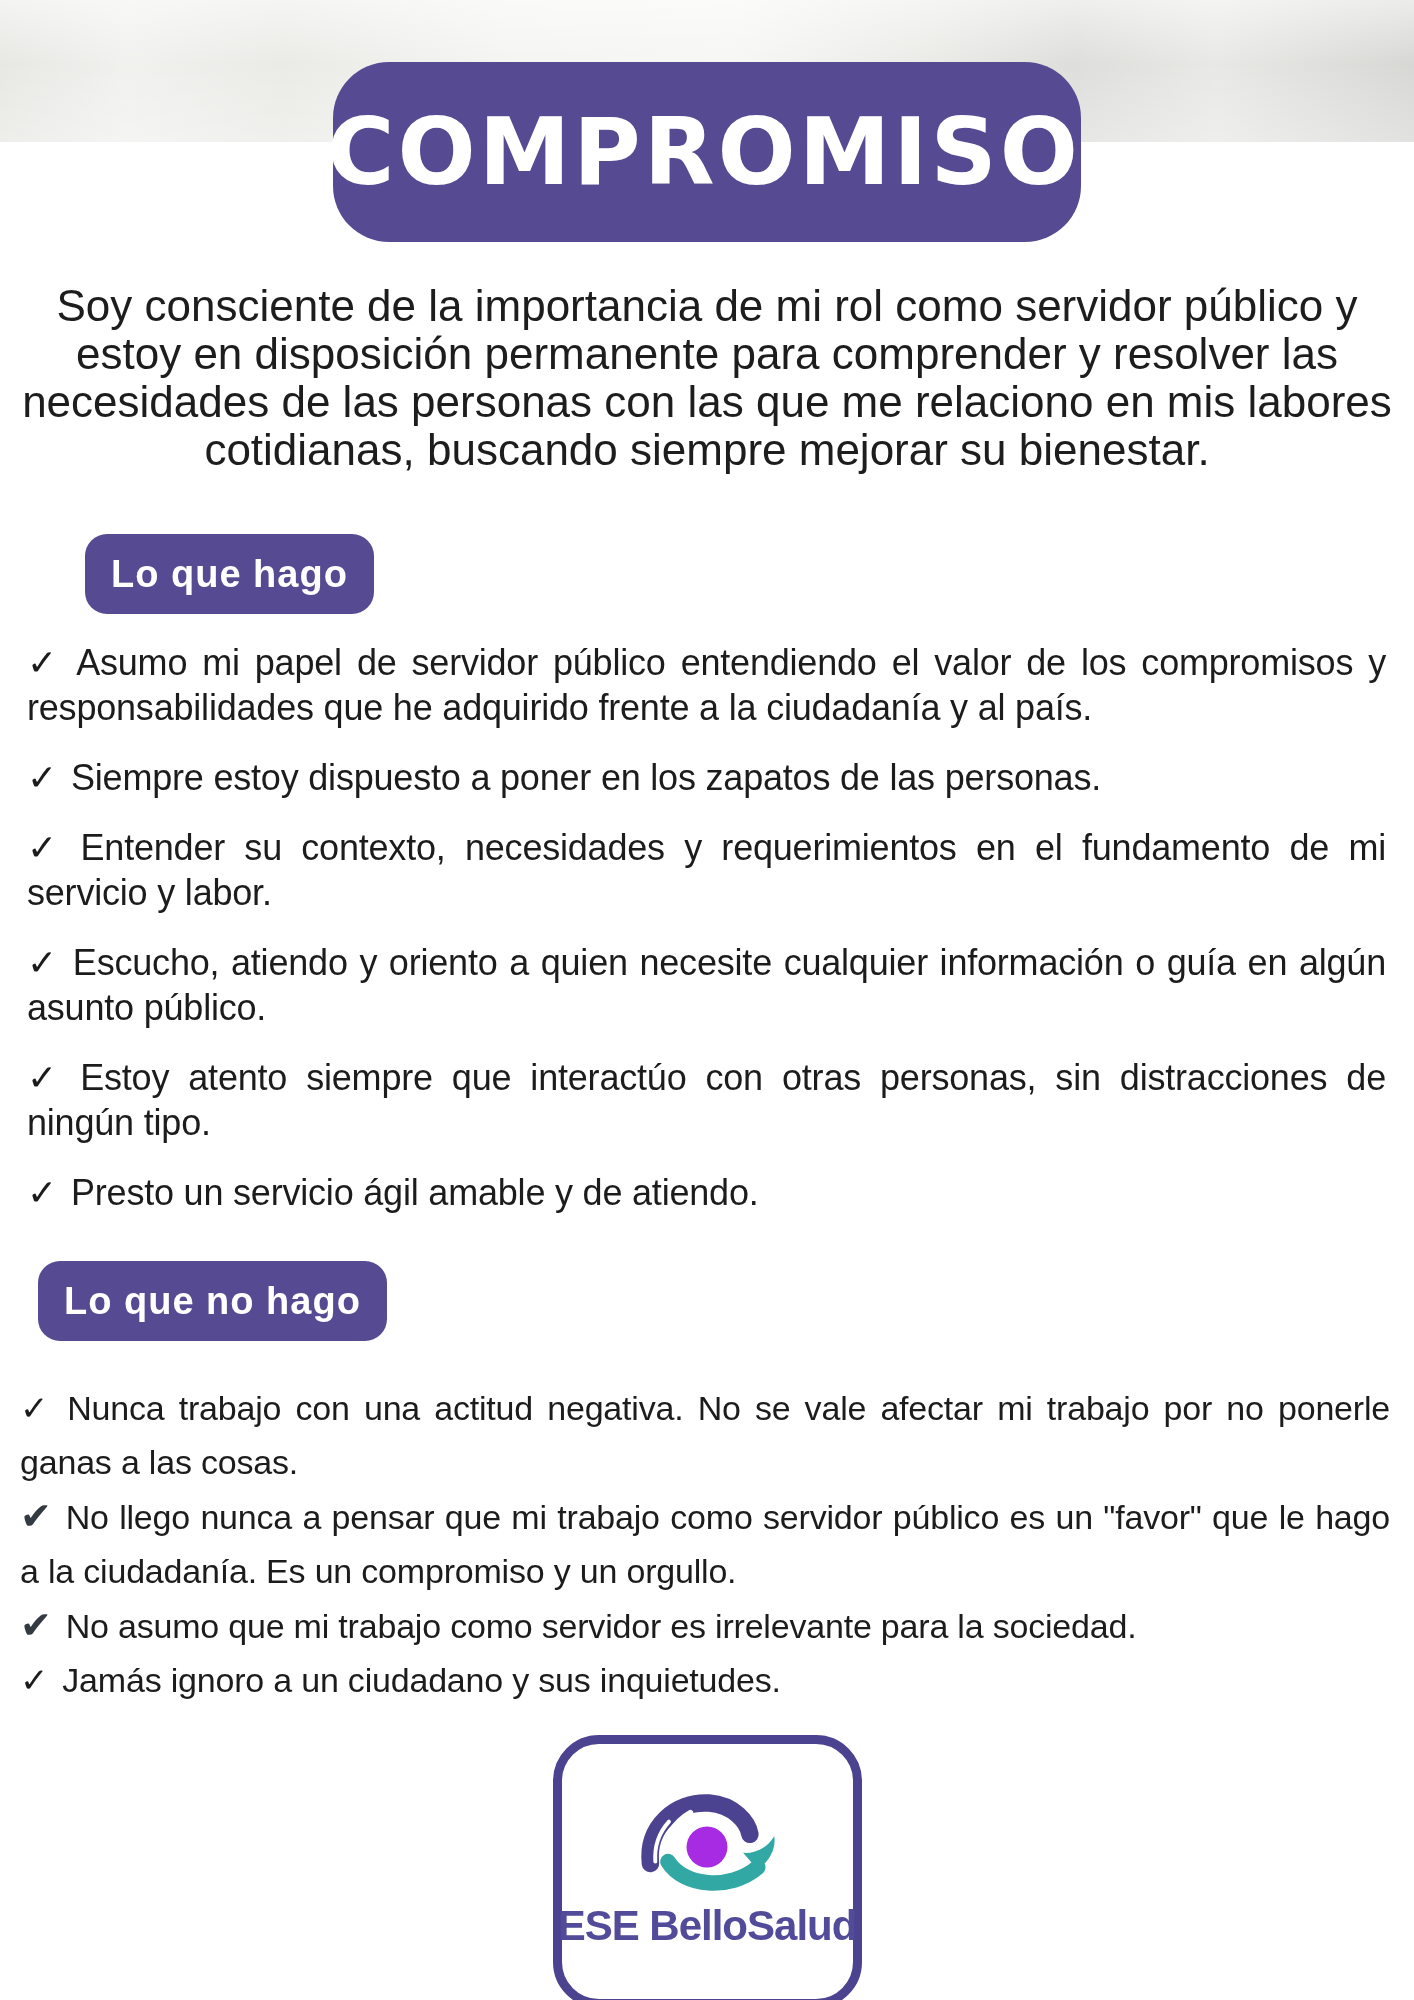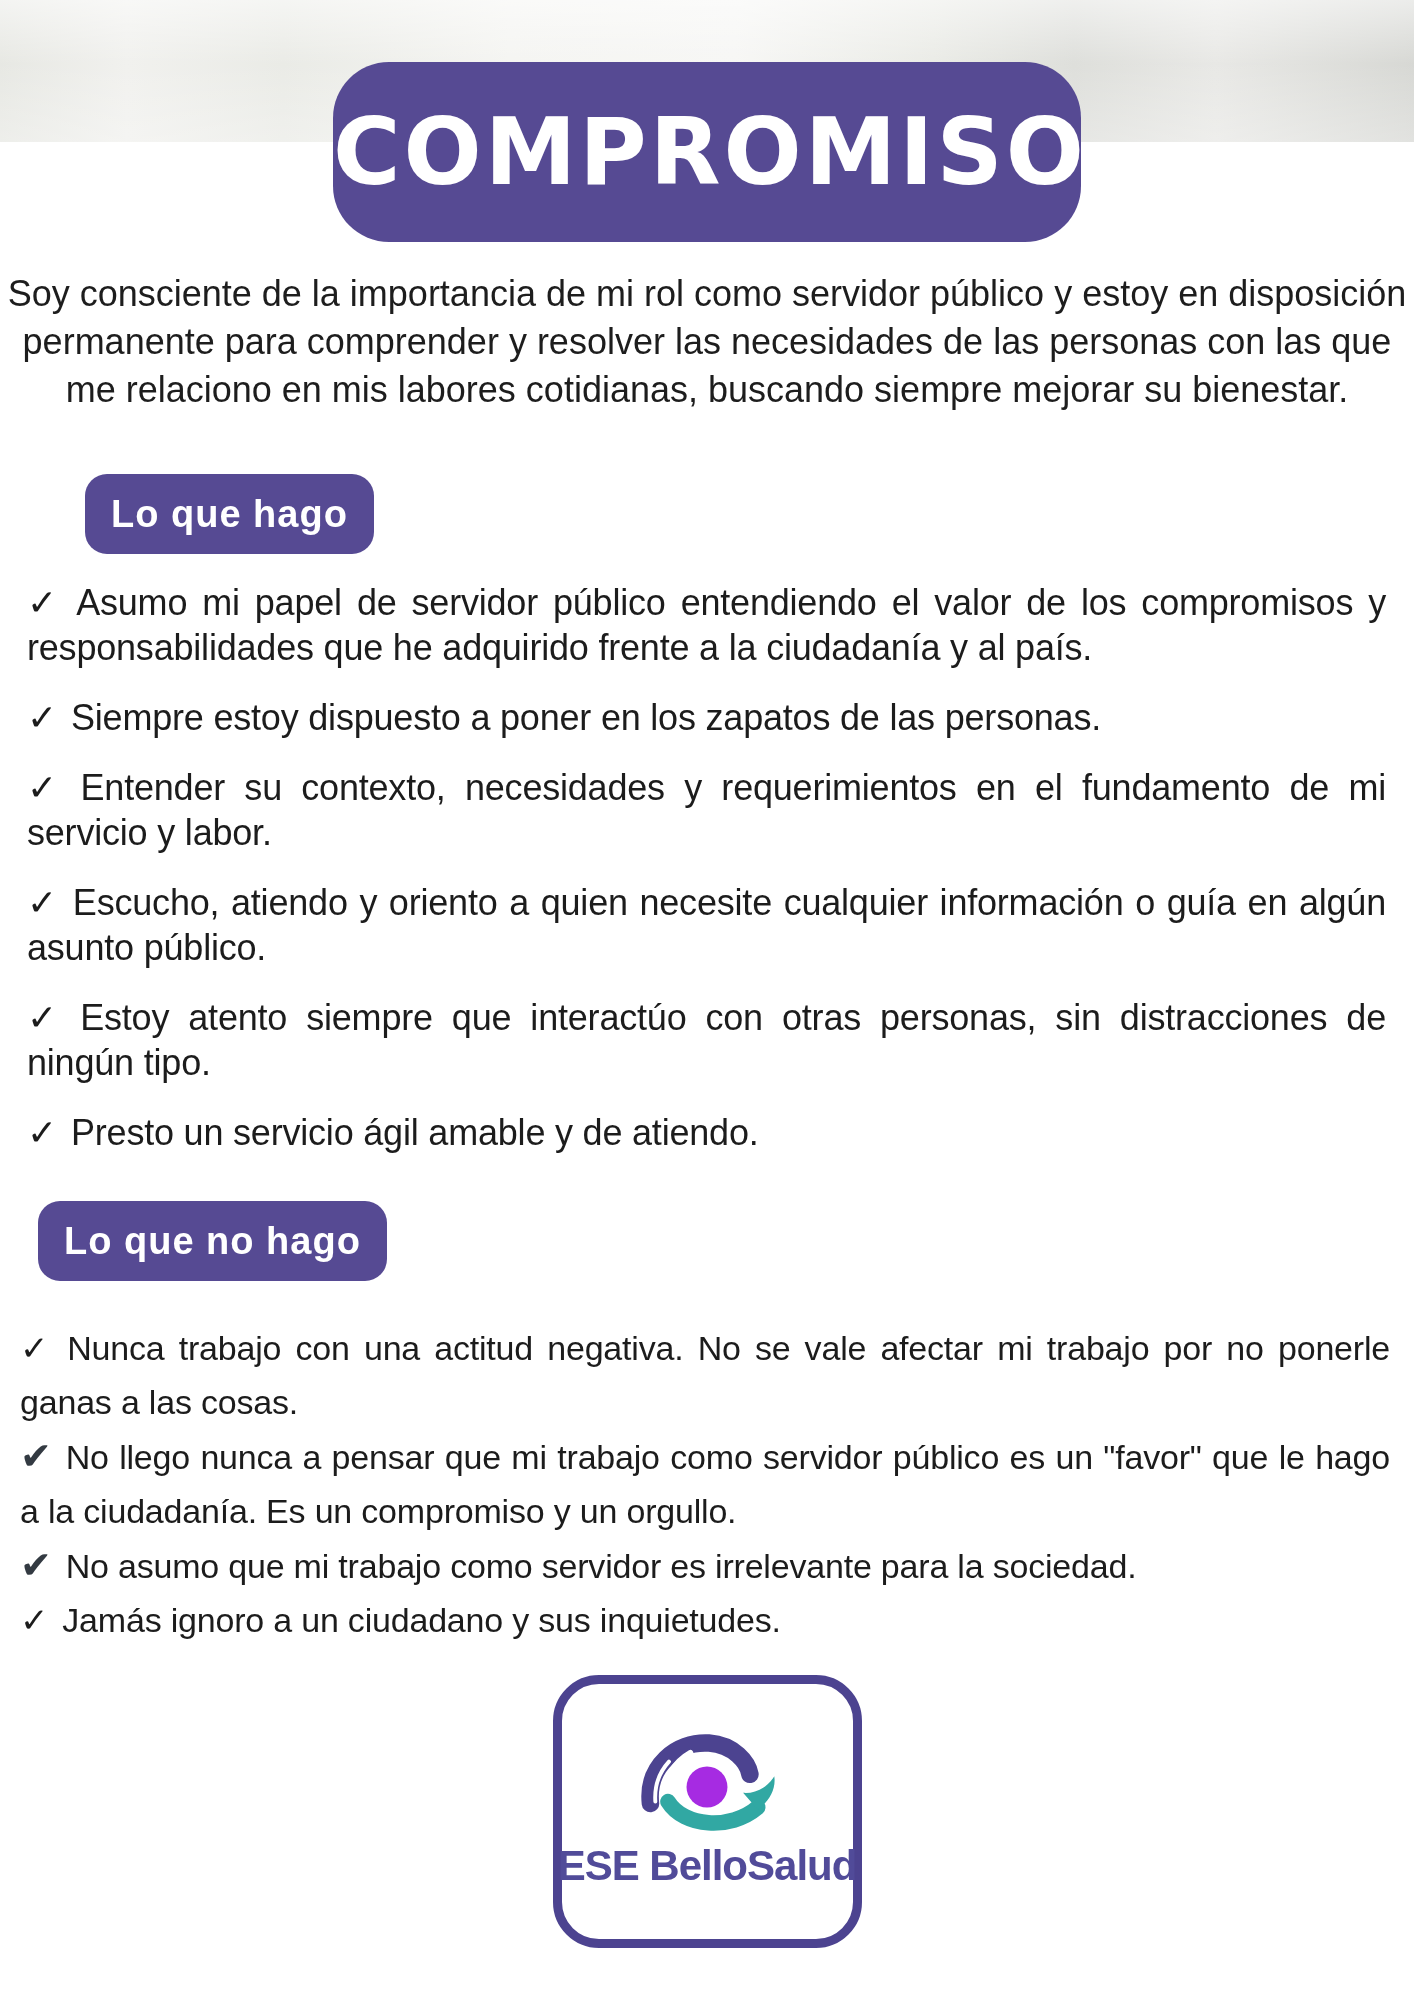--- a/index.html
+++ b/index.html
@@ -14,29 +14,29 @@
     background:linear-gradient(90deg,#e6e7e2 0%,#f0f0ed 9%,#e9eae5 20%,#f4f4f1 36%,
       #f6f6f4 52%,#e9eae5 66%,#dcdDd9 76%,#e7e7e4 86%,#d5d6d2 100%);
   }
   .bg-band::after{
     content:"";position:absolute;inset:0;
     background:linear-gradient(180deg,rgba(255,255,255,.55) 0%,rgba(255,255,255,.05) 45%,rgba(255,255,255,.30) 100%);
   }
   .title-badge{
     position:relative;width:748px;height:180px;margin:62px auto 0;
     background:#564a93;border-radius:56px;
-    display:flex;align-items:center;justify-content:flex-start;
+    display:flex;align-items:center;justify-content:flex-end;
   }
   .title-badge .t{
     font-family:"DejaVu Sans", sans-serif;font-weight:bold;font-size:92px;
     color:#ffffff;letter-spacing:3px;
   }
   .intro{
-    margin:28px 6px 0 6px;text-align:center;
-    font-size:36px;line-height:48px;color:#1d1d1d;
+    margin:40px 6px 0 6px;text-align:center;
+    font-size:44px;line-height:48px;color:#1d1d1d;
   }
   .badge2{
     display:inline-block;background:#564a93;color:#ffffff;
     font-weight:bold;font-size:38px;line-height:58px;
     padding:11px 26px;border-radius:22px;letter-spacing:1px;
   }
   .hago-badge-wrap{margin:60px 0 0 85px;}
   .nohago-badge-wrap{margin:46px 0 0 38px;}
   .list{
     margin:26px 28px 0 27px;font-size:36px;line-height:45px;

